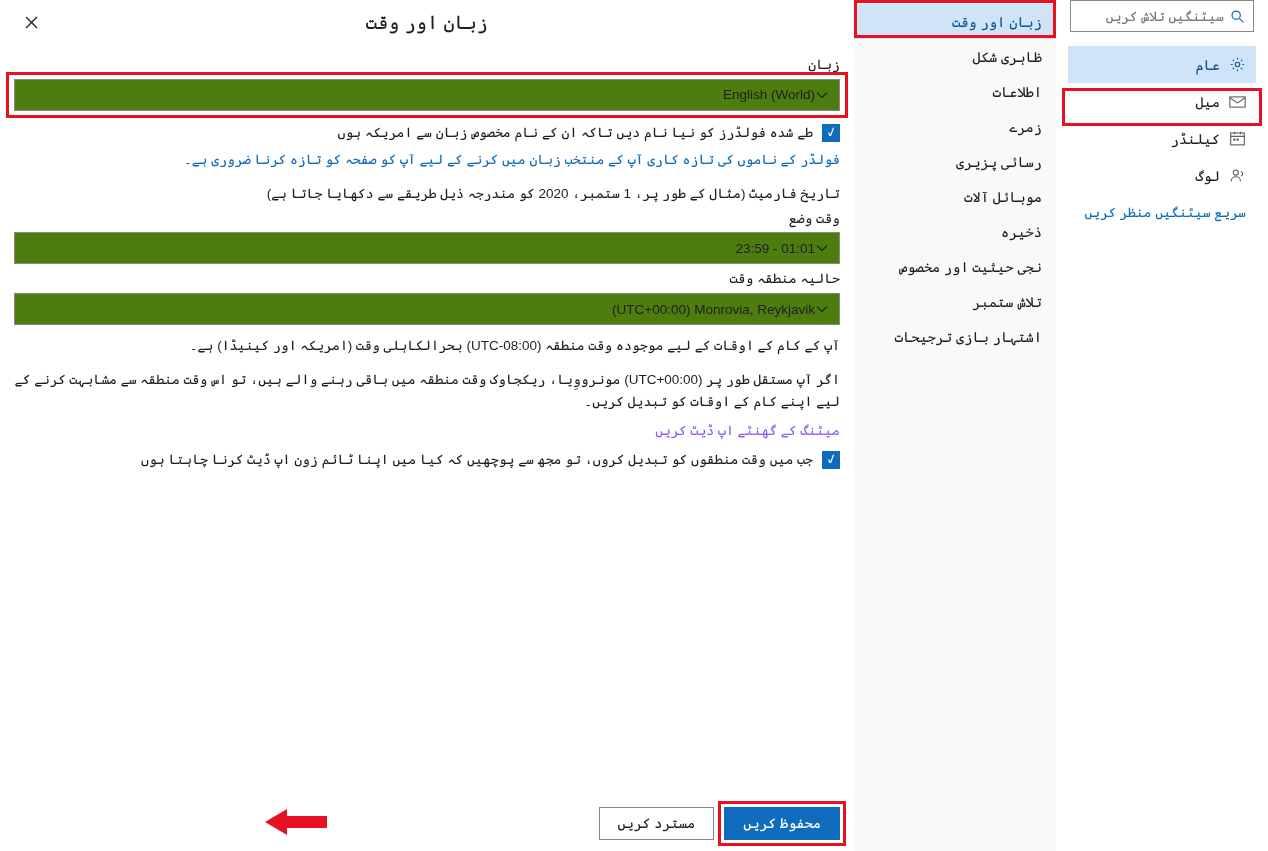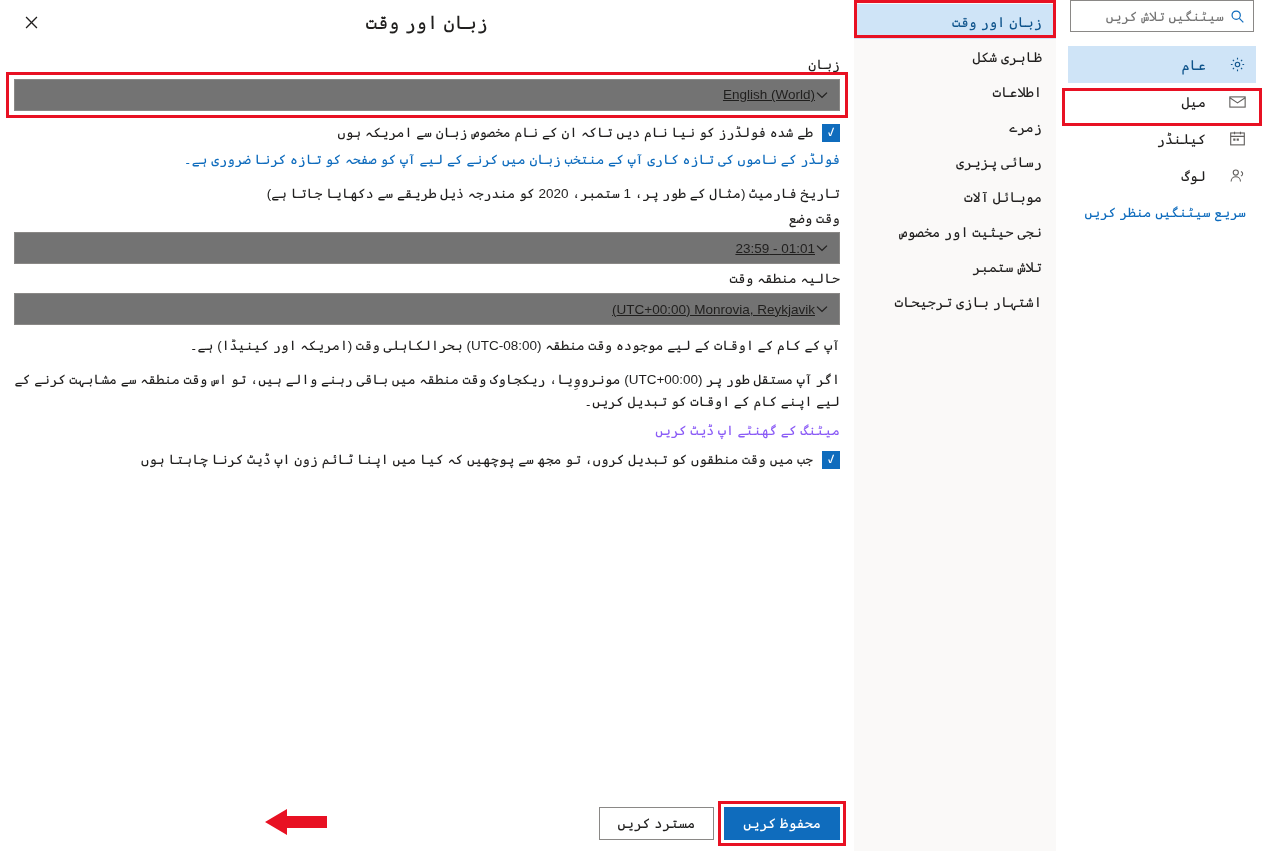--- a/index.html
+++ b/index.html
@@ -56,21 +56,21 @@
     display: flex; align-items: center; justify-content: center;
     margin-left: 4px;
   }
   .nav-item {
     display: flex;
     align-items: center;
     height: 37px;
     padding: 0 10px 0 8px;
     font-size: 14px;
     color: #201f1e;
-    gap: 22px;
+    gap: 8px;
     cursor: pointer;
   }
   .nav-item .ic {
     width: 18px; height: 18px;
     flex: 0 0 18px;
     display: flex; align-items: center; justify-content: center;
     color: #605e5c;
   }
   .nav-item.selected {
     background: #cfe4f7;
@@ -155,29 +155,28 @@
   .field-label {
     font-size: 13.5px;
     color: #201f1e;
     text-align: right;
     margin: 6px 0 4px 0;
     line-height: 1.4;
   }
   .combo {
     height: 32px;
     border: 1px solid #8a8886;
-    background: #737373;
+    background: #4d7c0f;
     display: flex;
     align-items: center;
     padding: 0 10px;
     font-size: 13.5px;
     color: #201f1e;
     position: relative;
     cursor: pointer;
-    text-decoration: underline;
   }
   .combo .val {
     flex: 1;
     text-align: right;
   }
   .combo .chev {
     width: 14px; height: 14px;
     color: #201f1e;
     display: flex; align-items: center; justify-content: center;
     order: -1; 
@@ -370,20 +369,23 @@
       <span>اطلاعات</span>
     </div>
     <div class="cat-item">
       <span>زمرے</span>
     </div>
     <div class="cat-item">
       <span>رسائی پزیری</span>
     </div>
     <div class="cat-item">
       <span>موبائل آلات</span>
+    </div>
+    <div class="cat-item">
+      <span>ذخیرہ</span>
     </div>
     <div class="cat-item">
       <span>نجی حیثیت اور مخصوص</span>
     </div>
     <div class="cat-item">
       <span>تلاش ستمبر</span>
     </div>
     <div class="cat-item">
       <span>اشتہار بازی ترجیحات</span>
     </div>

